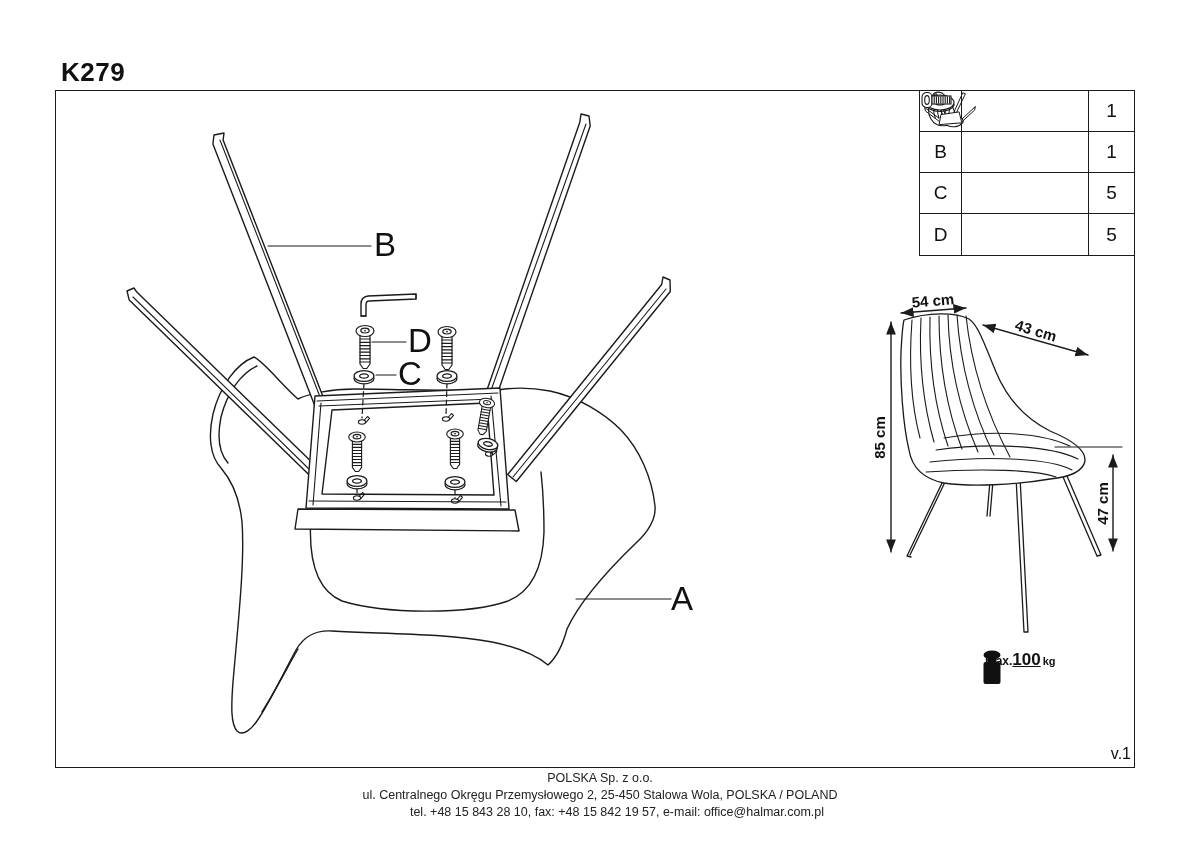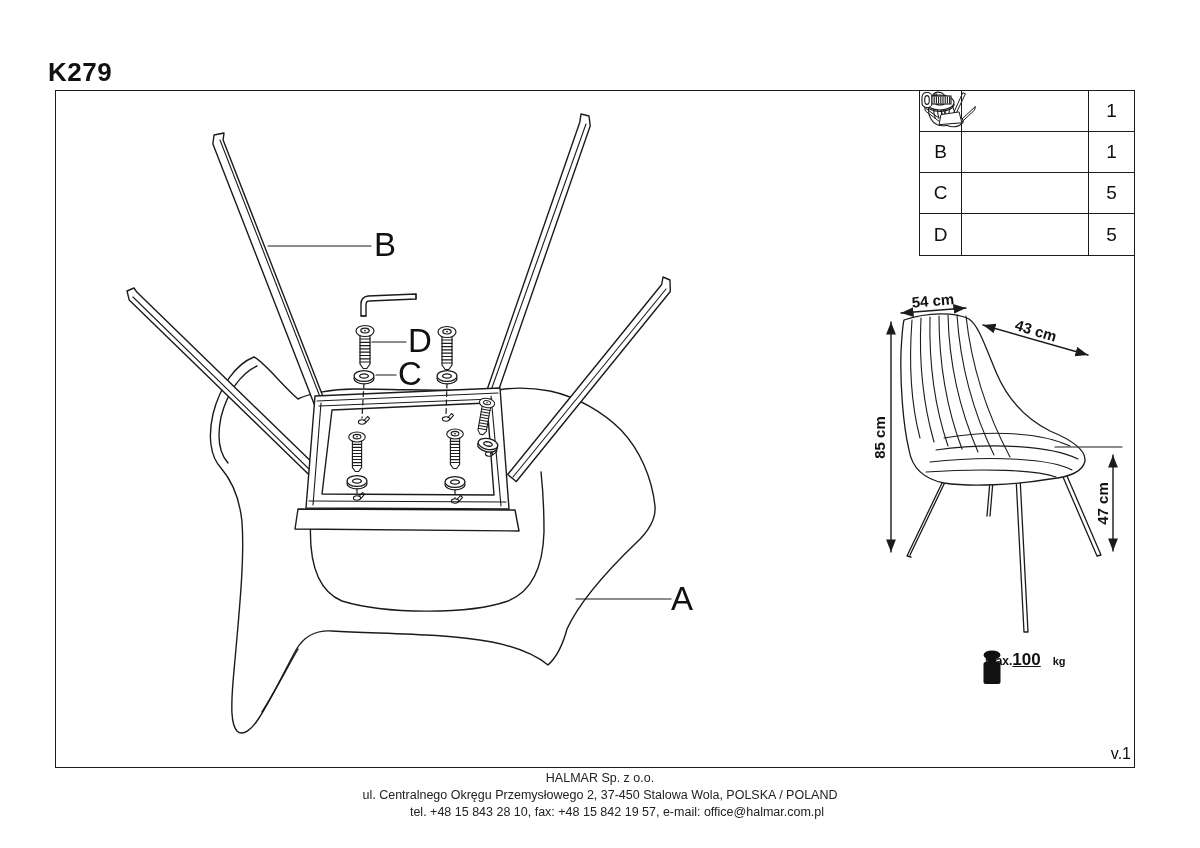--- a/index.html
+++ b/index.html
@@ -1,39 +1,39 @@
 <!DOCTYPE html>
 <html><head>
 <meta charset="utf-8">
 <style>
   html,body{margin:0;padding:0;background:#e8e8e8;}
   #page{position:relative;width:1200px;height:848px;background:#ffffff;overflow:hidden;
         font-family:"Liberation Sans", sans-serif;color:#111;}
   .abs{position:absolute;}
-  #title{left:48px;top:57px;font-size:26px;font-weight:bold;letter-spacing:.5px;}
+  #title{left:61px;top:57px;font-size:26px;font-weight:bold;letter-spacing:.5px;}
   #main-border{left:55px;top:90px;width:1078px;height:676px;border:1.6px solid #1b1b1b;}
   svg{position:absolute;left:0;top:0;}
   
   #parts-table{left:919px;top:90px;width:216px;height:166px;border:1.6px solid #1b1b1b;
     box-sizing:border-box;display:grid;grid-template-columns:42px 127px 1fr;grid-template-rows:1fr 1fr 1fr 1fr;
     background:#fff;}
   .pt-cell{border-right:1.3px solid #1b1b1b;border-bottom:1.3px solid #1b1b1b;
     display:flex;align-items:center;justify-content:center;font-size:19px;}
   .pt-cell.lastcol{border-right:none;}
   .pt-cell.lastrow{border-bottom:none;}
   
   .dlabel{font-size:33px;font-weight:400;line-height:1;}
   
   .dim{font-size:15px;font-weight:bold;white-space:nowrap;width:60px;text-align:center;}
   
   #weight-box{left:981px;top:650px;display:flex;align-items:center;}
   #weight-text{margin-left:4px;display:flex;align-items:baseline;}
   #weight-text .wmax{font-size:12px;font-weight:bold;}
   #weight-text .wval{font-size:17px;font-weight:bold;text-decoration:underline;}
-  #weight-text .wkg{font-size:11px;font-weight:bold;margin-left:12px;}
+  #weight-text .wkg{font-size:11px;font-weight:bold;margin-left:2px;}
   #version{left:1097px;top:745px;width:34px;font-size:16px;text-align:right;}
   .footer-line{left:0;width:1200px;text-align:center;font-size:12.5px;color:#222;}
 </style>
 </head>
 <body>
 
 <div id="page">
 
   <svg width="1200" height="848" viewBox="0 0 1200 848">
     <defs>
@@ -240,16 +240,16 @@
     </svg>
     <div id="weight-text">
       <span class="wmax">max.</span>
         <span class="wval">100</span>
         <span class="wkg">kg</span>
     </div>
   </div>
 
   <div class="abs" id="version">v.1</div>
 
-  <div class="abs footer-line" style="top:771px;">HALMAR Sp. z o.o.</div>
-  <div class="abs footer-line" style="top:788px;">ul. Centralnego Okręgu Przemysłowego 2, 37-450 Stalowa Wola, POLSKA / POLAND</div>
+  <div class="abs footer-line" style="top:771px;">POLSKA Sp. z o.o.</div>
+  <div class="abs footer-line" style="top:788px;">ul. Centralnego Okręgu Przemysłowego 2, 25-450 Stalowa Wola, POLSKA / POLAND</div>
   <div class="abs footer-line" style="top:805px;margin-left:17px;">tel. +48 15 843 28 10, fax: +48 15 842 19 57, e-mail: office@halmar.com.pl</div>
 </div>
 
 </body></html>

